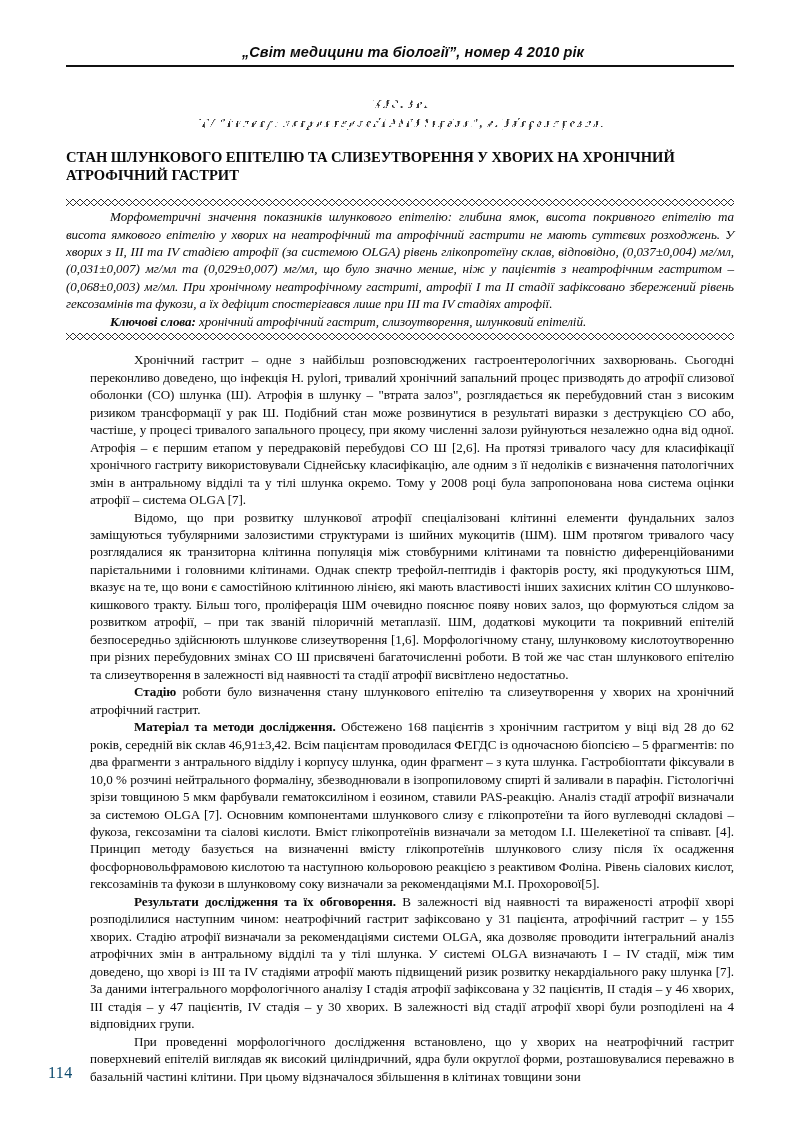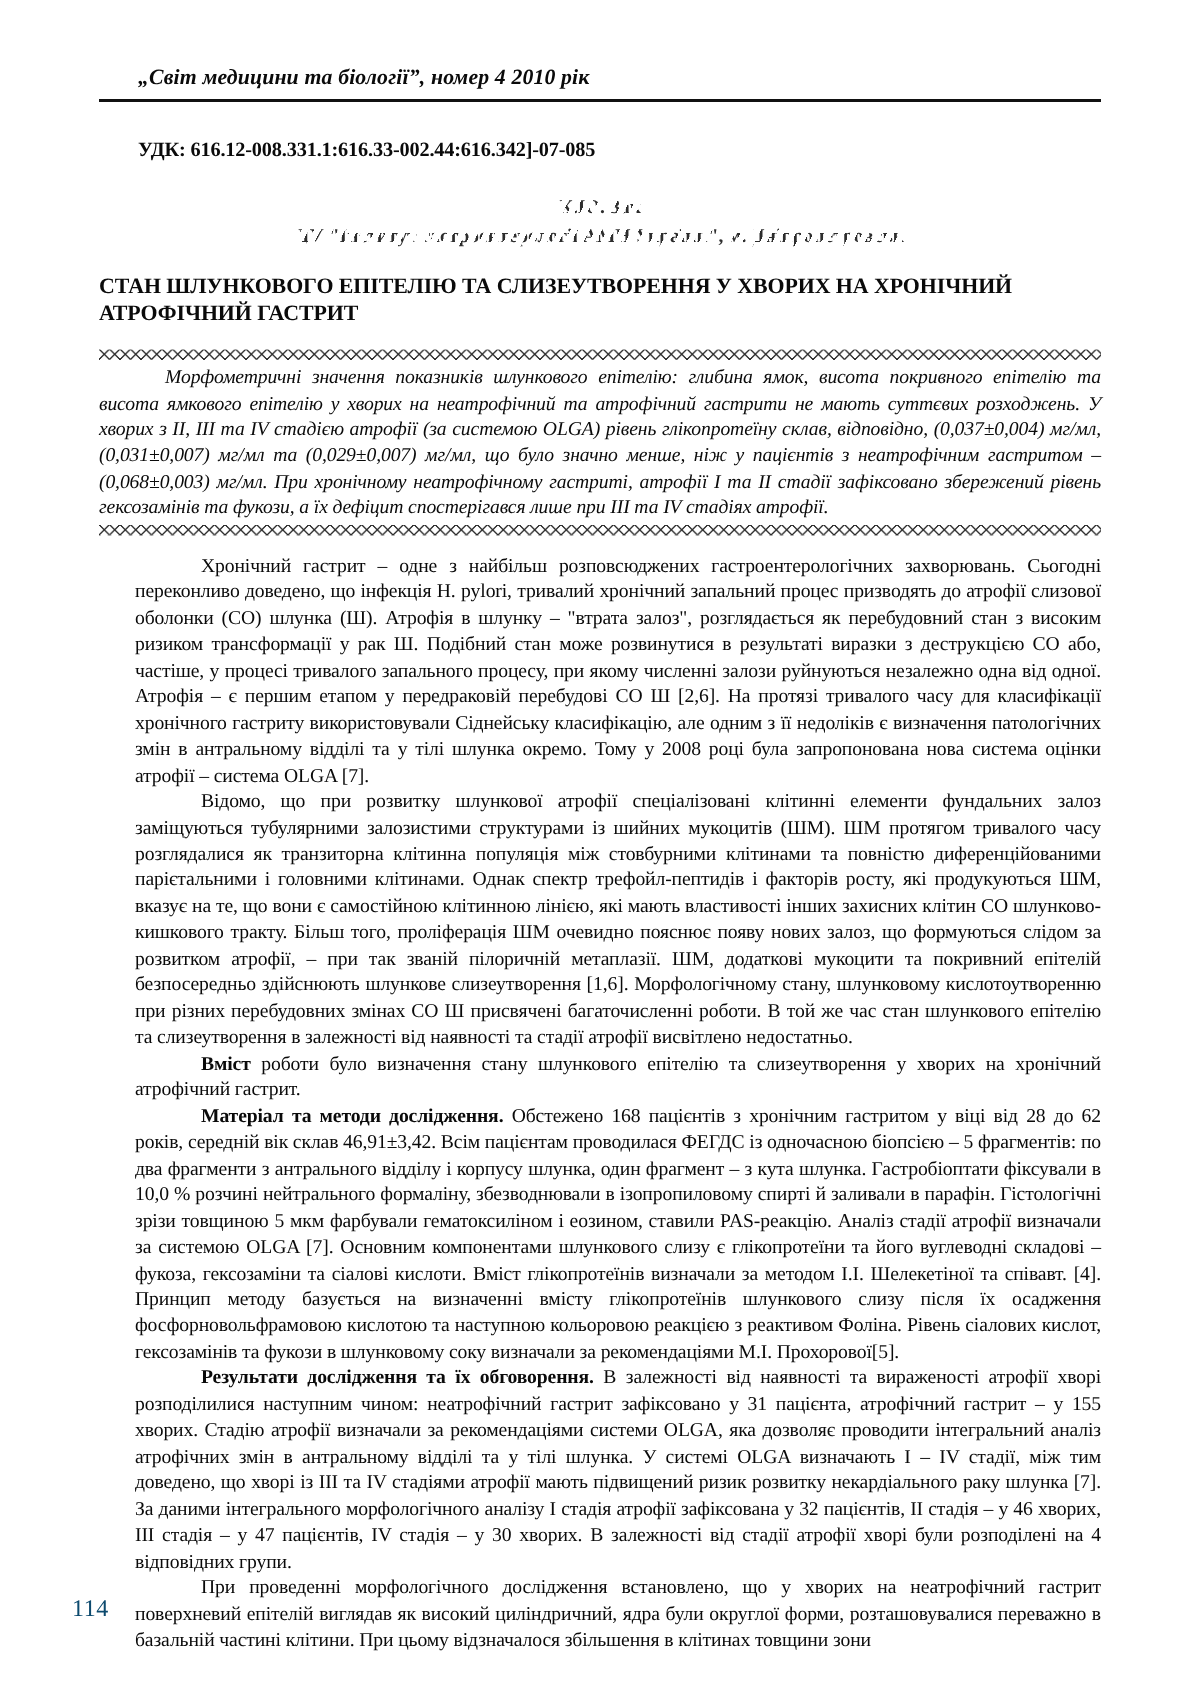--- a/index.html
+++ b/index.html
@@ -19,28 +19,29 @@
     position: absolute;
     left: 0; top: 0;
     width: 800px;
     height: 1131px;
     box-sizing: border-box;
     padding: 44px 66px 0 66px;
   }
 
   
   .running-head {
-    font-family: Liberation Serif, serif;
+    font-family: Liberation Sans, sans-serif;
     font-style: italic;
     font-weight: bold;
     font-size: 14.5px;
     letter-spacing: 0.1px;
     padding-left: 26px;
     margin-bottom: 5px;
     white-space: nowrap;
+    text-align: center;
   }
   .head-rule {
     border-bottom: 2.2px solid #111;
     margin: 0 0 24px 0;
     height: 0;
   }
 
   
   .udk {
     font-size: 13.5px;
@@ -150,44 +151,44 @@
   }
 </style>
 </head>
 <body>
 
 <div class="page">
 
   <div class="running-head">„Світ медицини та біології”, номер 4 2010 рік</div>
   <div class="head-rule"></div>
 
-  <div class="udk">УДК: 616.12-008.331.1:616.33-002.44:616.342]-07-085</div>
 
   <div class="author-block">
     <div class="author-lines">
       <div class="ln">Х.Ю. Зак</div>
       <div class="ln">ДУ "Інститут гастроентерології АМН України", м. Дніпропетровськ</div>
     </div>
     <div class="hatch-overlay"></div>
   </div>
 
   <div class="doc-title">СТАН ШЛУНКОВОГО ЕПІТЕЛІЮ ТА СЛИЗЕУТВОРЕННЯ У ХВОРИХ НА ХРОНІЧНИЙ АТРОФІЧНИЙ ГАСТРИТ</div>
 
   <div class="wave-rule"></div>
 
   <div class="abstract">
     <p>Морфометричні значення показників шлункового епітелію: глибина ямок, висота покривного епітелію та висота ямкового епітелію у хворих на неатрофічний та атрофічний гастрити не мають суттєвих розходжень. У хворих з II, III та IV стадією атрофії (за системою OLGA) рівень глікопротеїну склав, відповідно, (0,037±0,004) мг/мл, (0,031±0,007) мг/мл та (0,029±0,007) мг/мл, що було значно менше, ніж у пацієнтів з неатрофічним гастритом – (0,068±0,003) мг/мл. При хронічному неатрофічному гастриті, атрофії I та II стадії зафіксовано збережений рівень гексозамінів та фукози, а їх дефіцит спостерігався лише при  III та IV стадіях атрофії.</p>
+    <p><b class="run-in">Ключові слова:</b><span> хронічний атрофічний гастрит, слизоутворення, шлунковий епітелій.</span></p>
   </div>
 
   <div class="wave-rule"></div>
 
   <div class="body-text">
     <p>Хронічний гастрит – одне з найбільш розповсюджених гастроентерологічних захворювань. Сьогодні переконливо доведено, що інфекція H. pylori, тривалий хронічний запальний процес призводять до атрофії слизової оболонки (СО) шлунка (Ш). Атрофія в шлунку – "втрата залоз", розглядається як перебудовний стан з високим ризиком трансформації у рак Ш. Подібний стан може розвинутися в результаті виразки з деструкцією СО або, частіше, у процесі тривалого запального процесу, при якому численні залози руйнуються незалежно одна від одної. Атрофія – є першим етапом у передраковій перебудові СО Ш [2,6]. На протязі тривалого часу для класифікації хронічного гастриту використовували Сіднейську класифікацію, але одним з її недоліків є визначення патологічних змін в антральному відділі та у тілі шлунка окремо.  Тому у 2008 році була запропонована нова система оцінки атрофії – система  OLGA [7].</p>
     <p>Відомо, що при розвитку шлункової атрофії спеціалізовані клітинні елементи фундальних залоз заміщуються тубулярними залозистими структурами із шийних мукоцитів (ШМ). ШМ протягом тривалого часу розглядалися як транзиторна клітинна популяція між стовбурними клітинами та повністю диференційованими парієтальними і головними клітинами. Однак спектр трефойл-пептидів і факторів росту, які  продукуються ШМ, вказує на те, що вони є самостійною клітинною лінією, які мають  властивості інших захисних клітин СО шлунково-кишкового тракту. Більш того, проліферація ШМ очевидно пояснює появу нових залоз, що формуються слідом за розвитком атрофії, – при так званій пілоричній метаплазії. ШМ, додаткові мукоцити та покривний епітелій безпосередньо здійснюють шлункове слизеутворення [1,6]. Морфологічному стану, шлунковому кислотоутворенню при різних перебудовних змінах СО Ш присвячені багаточисленні роботи. В той же час стан шлункового епітелію та слизеутворення в залежності від наявності та стадії атрофії висвітлено недостатньо.</p>
-    <p><b class="run-in">Вміст</b><span> роботи було визначення стану шлункового епітелію та слизеутворення у хворих на хронічний атрофічний гастрит.</span></p>
+    <p><b class="run-in">Стадію</b><span> роботи було визначення стану шлункового епітелію та слизеутворення у хворих на хронічний атрофічний гастрит.</span></p>
     <p><b class="run-in">Матеріал та методи дослідження.</b><span> Обстежено 168 пацієнтів з хронічним гастритом у віці від 28 до 62 років,  середній вік склав 46,91±3,42. Всім пацієнтам проводилася ФЕГДС із одночасною біопсією – 5 фрагментів: по два   фрагменти з антрального відділу і корпусу шлунка, один фрагмент – з кута шлунка. Гастробіоптати фіксували в 10,0 % розчині нейтрального формаліну, збезводнювали в ізопропиловому спирті й заливали в парафін. Гістологічні зрізи товщиною 5 мкм фарбували гематоксиліном і еозином, ставили PAS-реакцію. Аналіз стадії атрофії визначали за системою OLGA [7]. Основним компонентами   шлункового слизу є глікопротеїни та його вуглеводні складові – фукоза, гексозаміни та сіалові кислоти.  Вміст глікопротеїнів визначали за методом І.І. Шелекетіної та співавт. [4]. Принцип методу базується на визначенні вмісту глікопротеїнів шлункового слизу після їх осадження фосфорновольфрамовою кислотою та наступною кольоровою реакцією з реактивом Фоліна. Рівень сіалових кислот, гексозамінів та фукози в шлунковому соку визначали за рекомендаціями М.І. Прохорової[5].</span></p>
     <p><b class="run-in">Результати дослідження та їх обговорення.</b><span> В залежності від наявності та вираженості атрофії хворі розподілилися наступним чином: неатрофічний гастрит зафіксовано у 31 пацієнта, атрофічний гастрит – у 155 хворих. Стадію атрофії визначали за рекомендаціями системи OLGA, яка дозволяє проводити інтегральний аналіз атрофічних змін в антральному відділі та у тілі шлунка. У системі OLGA визначають I – IV стадії, між тим доведено, що хворі із III та IV стадіями атрофії мають підвищений ризик розвитку некардіального раку шлунка [7]. За даними інтегрального морфологічного аналізу I стадія атрофії  зафіксована у 32 пацієнтів, II стадія – у 46 хворих, III стадія – у 47 пацієнтів, IV стадія – у 30 хворих. В залежності від стадії атрофії хворі були розподілені на 4 відповідних групи.</span></p>
     <p>При проведенні морфологічного дослідження встановлено, що у хворих на неатрофічний гастрит поверхневий епітелій виглядав як високий циліндричний, ядра були округлої форми, розташовувалися переважно в базальній частині клітини. При цьому відзначалося збільшення в клітинах товщини зони</p>
   </div>
 
   <div class="folio">114</div>
 
 </div>
 
 </body></html>

